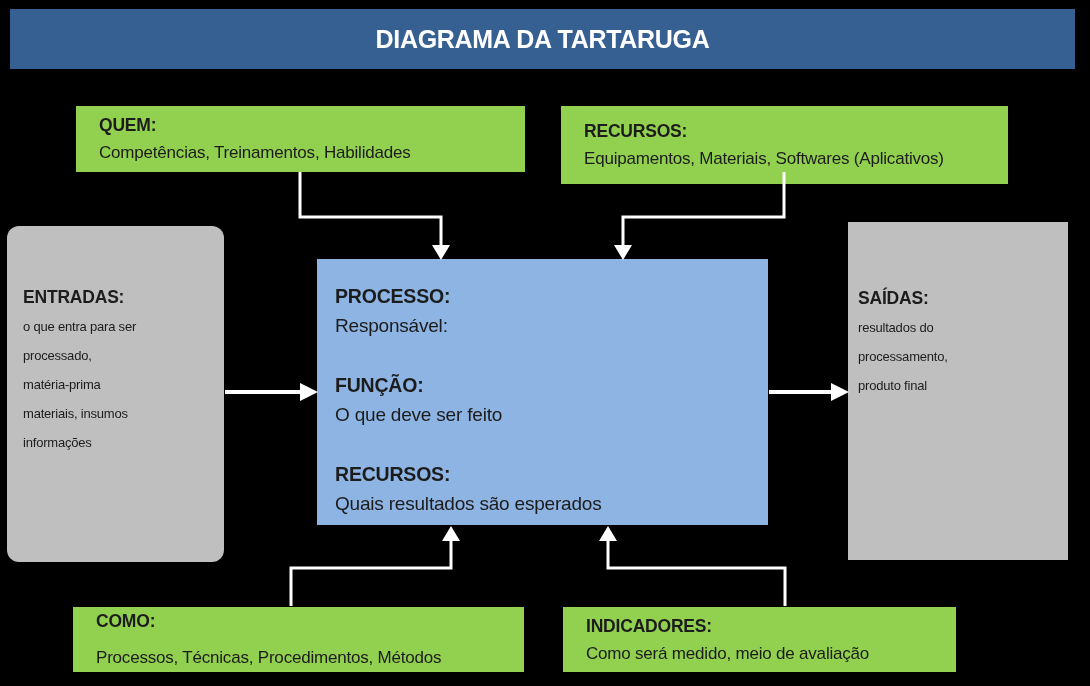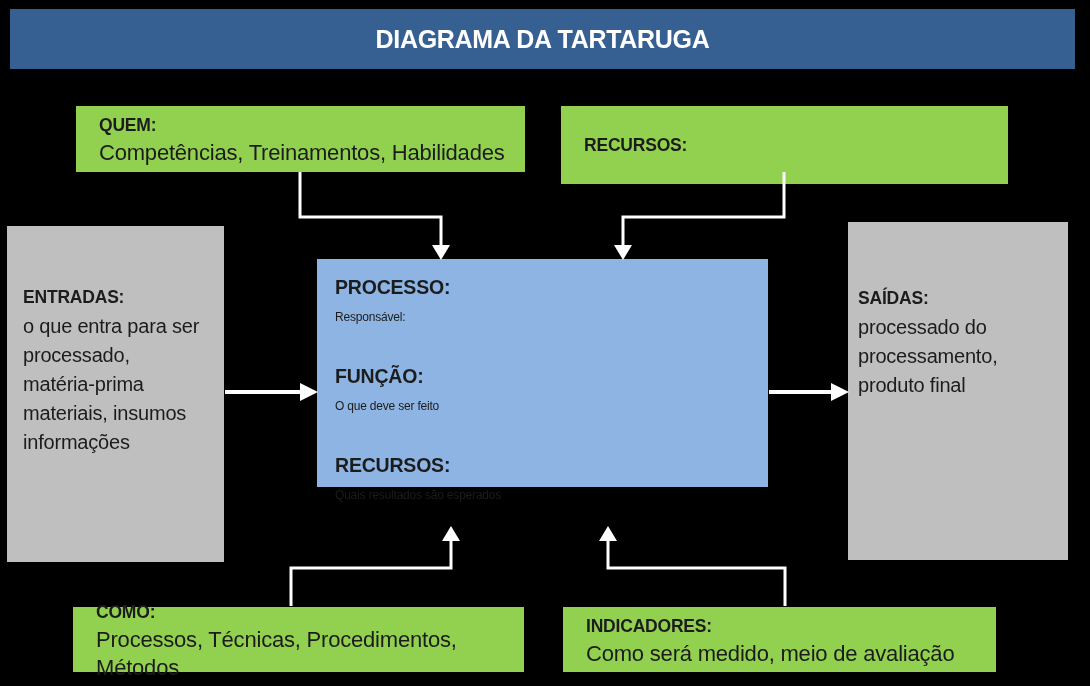--- a/index.html
+++ b/index.html
@@ -20,57 +20,58 @@
   .header .title{
     color:#fff;font-weight:bold;font-size:25px;letter-spacing:-0.3px;text-align:center;
   }
   .green{
     background:#92D050;
     display:flex;flex-direction:column;justify-content:center;
     padding-left:23px;padding-right:8px;
     letter-spacing:-0.2px;
   }
   .green .lbl{font-weight:bold;font-size:17.5px;line-height:28px;}
-  .green .txt{font-size:22px;line-height:28px;}
+  .green .txt{font-size:17px;line-height:28px;}
   .quem{left:76px;top:106px;width:449px;height:66px;}
   .recursos{left:561px;top:106px;width:447px;height:78px;justify-content:center;}
-  .como{left:73px;top:607px;width:451px;height:65px;}
-  .indicadores{left:563px;top:607px;width:433px;height:65px;}
+  .como{left:73px;top:607px;width:451px;height:65px;justify-content:space-between;}
+  .indicadores{left:563px;top:607px;width:393px;height:65px;}
   .gray{background:#BFBFBF;letter-spacing:-0.2px;}
-  .entradas{left:7px;top:226px;width:217px;height:336px;padding:57px 10px 0 16px;}
+  .entradas{left:7px;top:226px;width:217px;height:336px;padding:57px 10px 0 16px;border-radius:12px;}
   .saidas{left:848px;top:222px;width:220px;height:338px;padding:62px 8px 0 10px;}
   .gray .lbl{font-weight:bold;font-size:17.5px;line-height:29px;}
-  .gray .line{font-size:20px;line-height:29px;}
+  .gray .line{font-size:13px;line-height:29px;}
   .process{
-    left:317px;top:259px;width:451px;height:228px;
+    left:317px;top:259px;width:451px;height:266px;
     background:#8DB4E2;
-    padding:13px 10px 0 18px;
+    padding:22px 10px 0 18px;
     letter-spacing:-0.2px;
   }
   .process .section{margin-bottom:29px;}
   .process .lbl{font-weight:bold;font-size:19.5px;line-height:30px;}
-  .process .txt{font-size:12px;line-height:30px;}
+  .process .txt{font-size:19px;line-height:30px;}
   .arrows{position:absolute;left:0;top:0;width:1090px;height:686px;pointer-events:none;}
 </style>
 </head>
 <body>
 
 <div class="canvas">
 
   <div class="box header">
     <span class="title">DIAGRAMA DA TARTARUGA</span>
   </div>
 
   <div class="box green quem">
     <div class="lbl">QUEM:</div>
     <div class="txt">Competências, Treinamentos, Habilidades</div>
   </div>
 
   <div class="box green recursos">
     <div class="lbl">RECURSOS:</div>
+    <div class="txt">Equipamentos, Materiais, Softwares (Aplicativos)</div>
   </div>
 
   <div class="box gray entradas">
     <div class="lbl">ENTRADAS:</div>
     <div class="line">o que entra para ser</div>
     <div class="line">processado,</div>
     <div class="line">matéria-prima</div>
     <div class="line">materiais, insumos</div>
     <div class="line">informações</div>
   </div>
@@ -85,21 +86,21 @@
       <div class="txt">O que deve ser feito</div>
     </div>
     <div class="section">
       <div class="lbl">RECURSOS:</div>
       <div class="txt">Quais resultados são esperados</div>
     </div>
   </div>
 
   <div class="box gray saidas">
     <div class="lbl">SAÍDAS:</div>
-    <div class="line">processado do</div>
+    <div class="line">resultados do</div>
     <div class="line">processamento,</div>
     <div class="line">produto final</div>
   </div>
 
   <div class="box green como">
     <div class="lbl">COMO:</div>
     <div class="txt">Processos, Técnicas, Procedimentos, Métodos</div>
   </div>
 
   <div class="box green indicadores">

